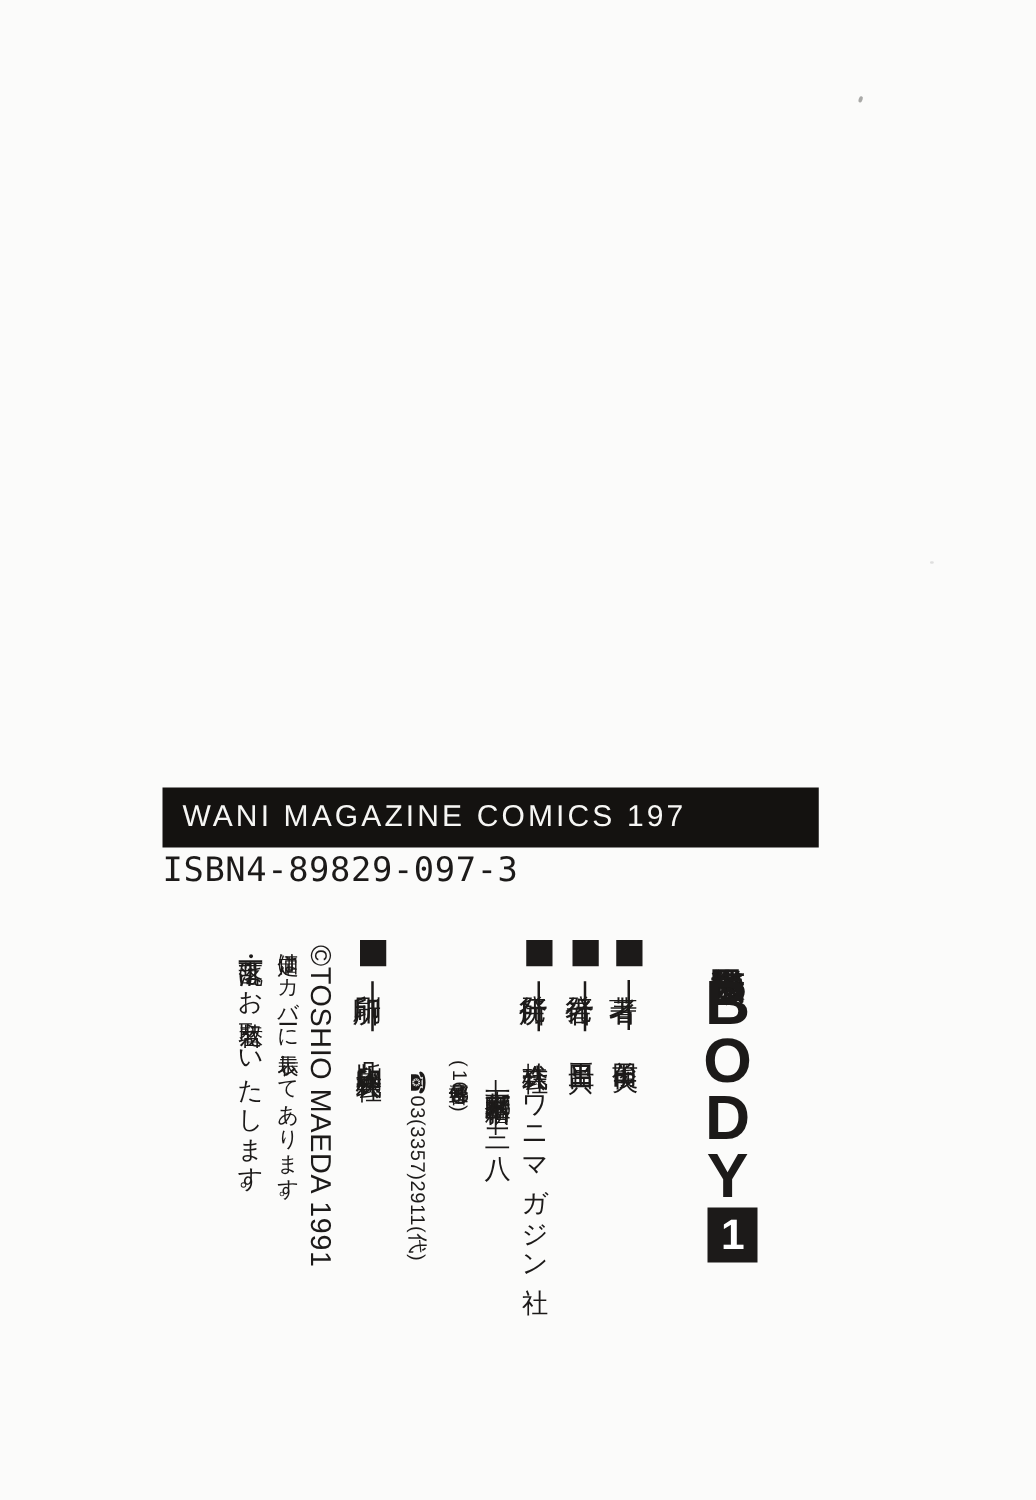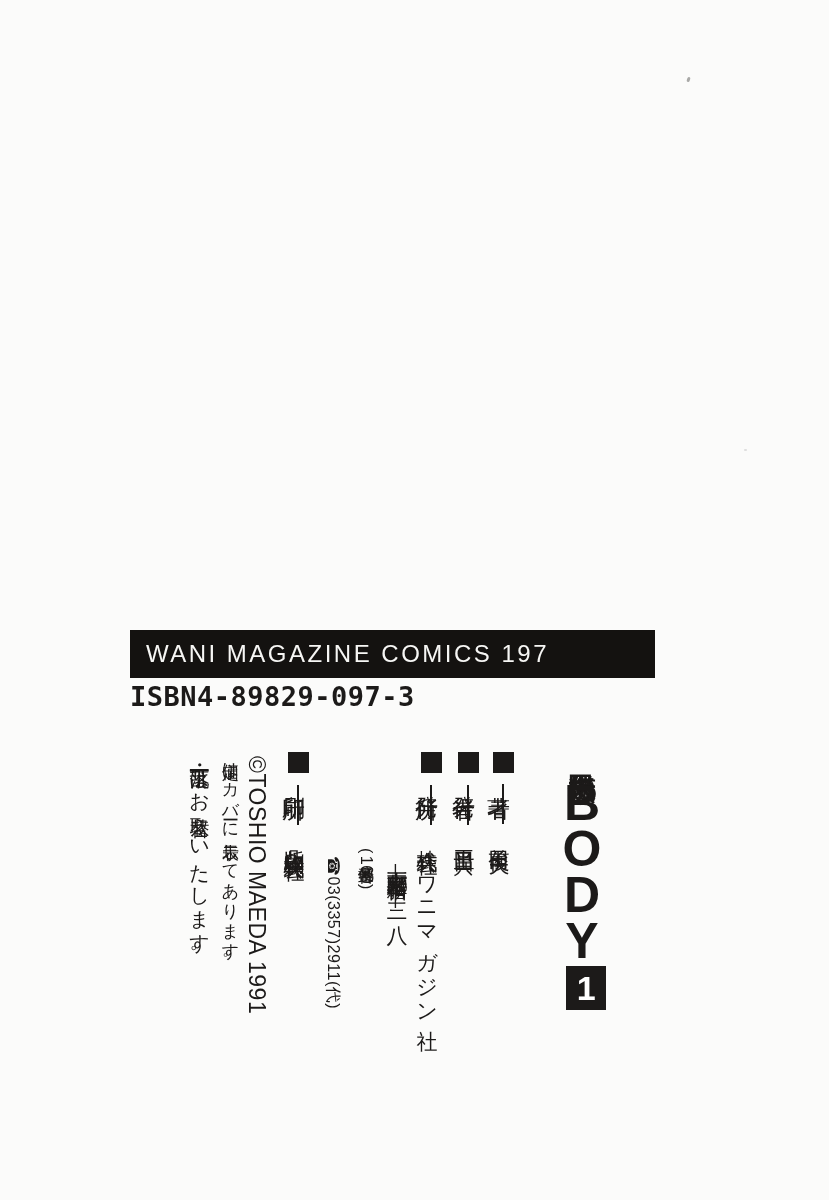--- a/index.html
+++ b/index.html
@@ -24,21 +24,21 @@
     display:flex;align-items:center;justify-content:center;
     padding-right:90px;
   }
   .banner span{
     color:#f6f6f4;font-size:24px;letter-spacing:2.5px;font-weight:400;
     font-family:"Liberation Sans",sans-serif;white-space:nowrap;
   }
   .isbn{
     position:absolute;left:130px;top:681px;
     font-family:"DejaVu Sans Mono","Liberation Mono",monospace;
-    font-size:27px;letter-spacing:0.5px;font-weight:700;white-space:nowrap;
+    font-size:27px;letter-spacing:0.5px;font-weight:400;white-space:nowrap;
   }
   
   .vcol{
     position:absolute;
     writing-mode:vertical-rl;
     text-orientation:mixed;
     white-space:nowrap;
     color:var(--ink);
   }
   .sq{

